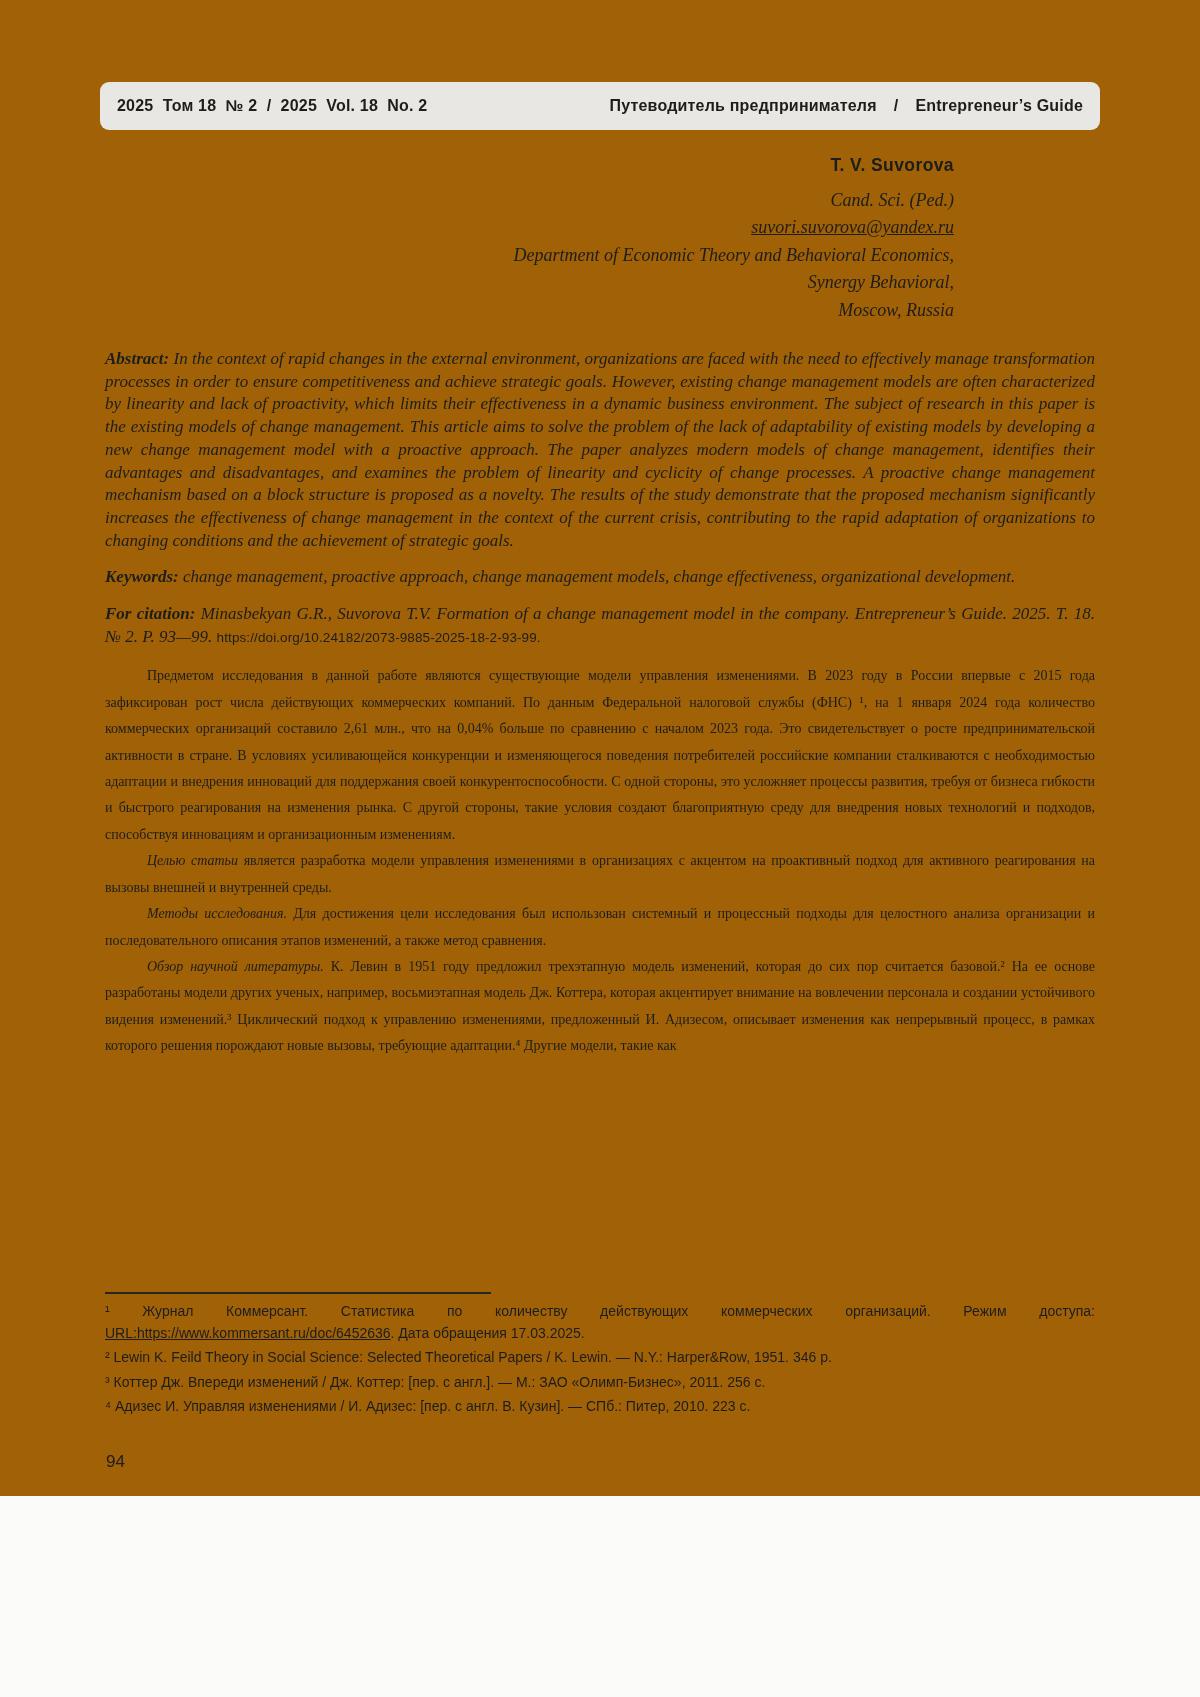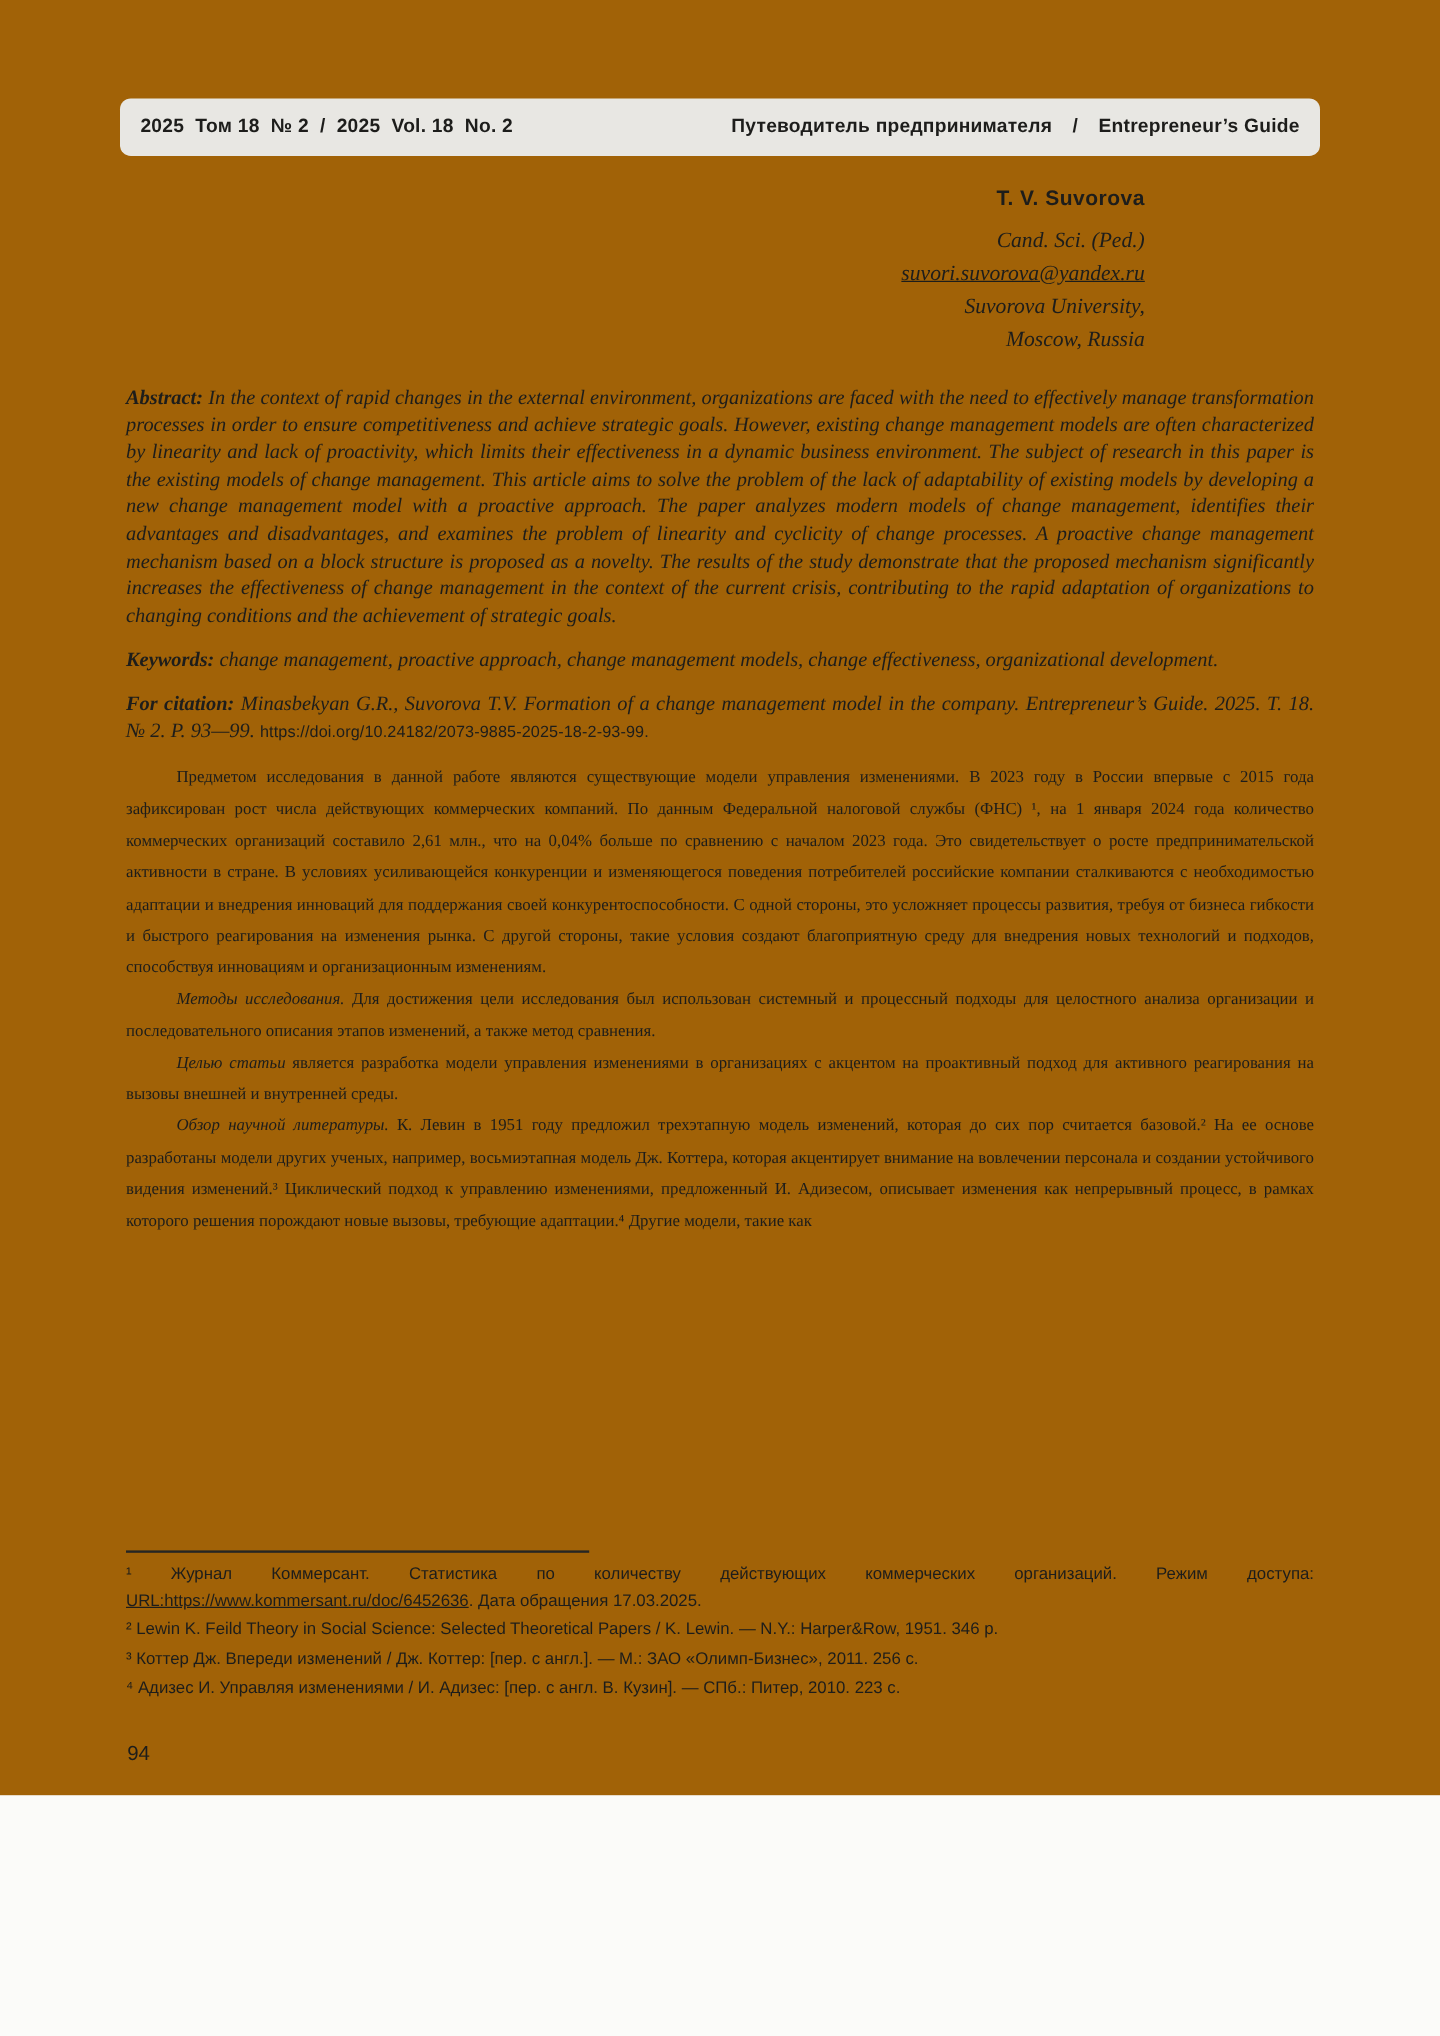--- a/index.html
+++ b/index.html
@@ -100,21 +100,22 @@
   </header>
 
   <div class="content">
 
     <section class="author-block">
       <div class="author-name">T. V. Suvorova</div>
       <div class="it">Cand. Sci. (Ped.)</div>
       <div class="it">
         <a class="email">suvori.suvorova@yandex.ru</a>
       </div>
-      <div class="it">Suvorova University,</div>
+      <div class="it">Department of Economic Theory and Behavioral Economics,</div>
+      <div class="it">Synergy Behavioral,</div>
       <div class="it">Moscow, Russia</div>
     </section>
 
     <section lang="en">
       <p class="meta-para">
         <span class="bi">Abstract:</span>
         <span>In the context of rapid changes in the external environment, organizations are faced with the need to effectively manage transformation processes in order to ensure competitiveness and achieve strategic goals. However, existing change management models are often characterized by linearity and lack of proactivity, which limits their effectiveness in a dynamic business environment. The subject of research in this paper is the existing models of change management. This article aims to solve the problem of the lack of adaptability of existing models by developing a new change management model with a proactive approach. The paper analyzes modern models of change management, identifies their advantages and disadvantages, and examines the problem of linearity and cyclicity of change processes. A proactive change management mechanism based on a block structure is proposed as a novelty. The results of the study demonstrate that the proposed mechanism significantly increases the effectiveness of change management in the context of the current crisis, contributing to the rapid adaptation of organizations to changing conditions and the achievement of strategic goals.</span>
       </p>
       <p class="meta-para">
         <span class="bi">Keywords:</span>
@@ -123,26 +124,26 @@
       <p class="meta-para">
         <span class="bi">For citation:</span>
         <span>Minasbekyan G.R., Suvorova T.V. Formation of a change management model in the company. Entrepreneur’s Guide. 2025. Т. 18. № 2. P. 93—99.</span>
         <span class="doi">https://doi.org/10.24182/2073-9885-2025-18-2-93-99.</span>
       </p>
     </section>
 
     <main class="body-text" lang="ru">
       <p>Предметом исследования в данной работе являются существующие модели управления изменениями. В 2023 году в России впервые с 2015 года зафиксирован рост числа действующих коммерческих компаний. По данным Федеральной налоговой службы (ФНС)&nbsp;¹, на 1 января 2024 года количество коммерческих организаций составило 2,61 млн., что на 0,04% больше по сравнению с началом 2023 года. Это свидетельствует о росте предпринимательской активности в стране. В условиях усиливающейся конкуренции и изменяющегося поведения потребителей российские компании сталкиваются с необходимостью адаптации и внедрения инноваций для поддержания своей конкурентоспособности. С одной стороны, это усложняет процессы развития, требуя от бизнеса гибкости и быстрого реагирования на изменения рынка. С другой стороны, такие условия создают благоприятную среду для внедрения новых технологий и подходов, способствуя инновациям и организационным изменениям.</p>
       <p>
+        <span class="it">Целью статьи</span>
+        <span>является разработка модели управления изменениями в организациях с акцентом на проактивный подход для активного реагирования на вызовы внешней и внутренней среды.</span>
+      </p>
+      <p>
         <span class="it">Методы исследования.</span>
         <span>Для достижения цели исследования был использован системный и процессный подходы для целостного анализа организации и последовательного описания этапов изменений, а также метод сравнения.</span>
-      </p>
-      <p>
-        <span class="it">Целью статьи</span>
-        <span>является разработка модели управления изменениями в организациях с акцентом на проактивный подход для активного реагирования на вызовы внешней и внутренней среды.</span>
       </p>
       <p>
         <span class="it">Обзор научной литературы.</span>
         <span>К. Левин в 1951 году предложил трехэтапную модель изменений, которая до сих пор считается базовой.² На ее основе разработаны модели других ученых, например, восьмиэтапная модель Дж. Коттера, которая акцентирует внимание на вовлечении персонала и создании устойчивого видения изменений.³ Циклический подход к управлению изменениями, предложенный И. Адизесом, описывает изменения как непрерывный процесс, в рамках которого решения порождают новые вызовы, требующие адаптации.⁴ Другие модели, такие как</span>
       </p>
     </main>
 
   </div>
 
   <div class="footnote-rule"></div>

